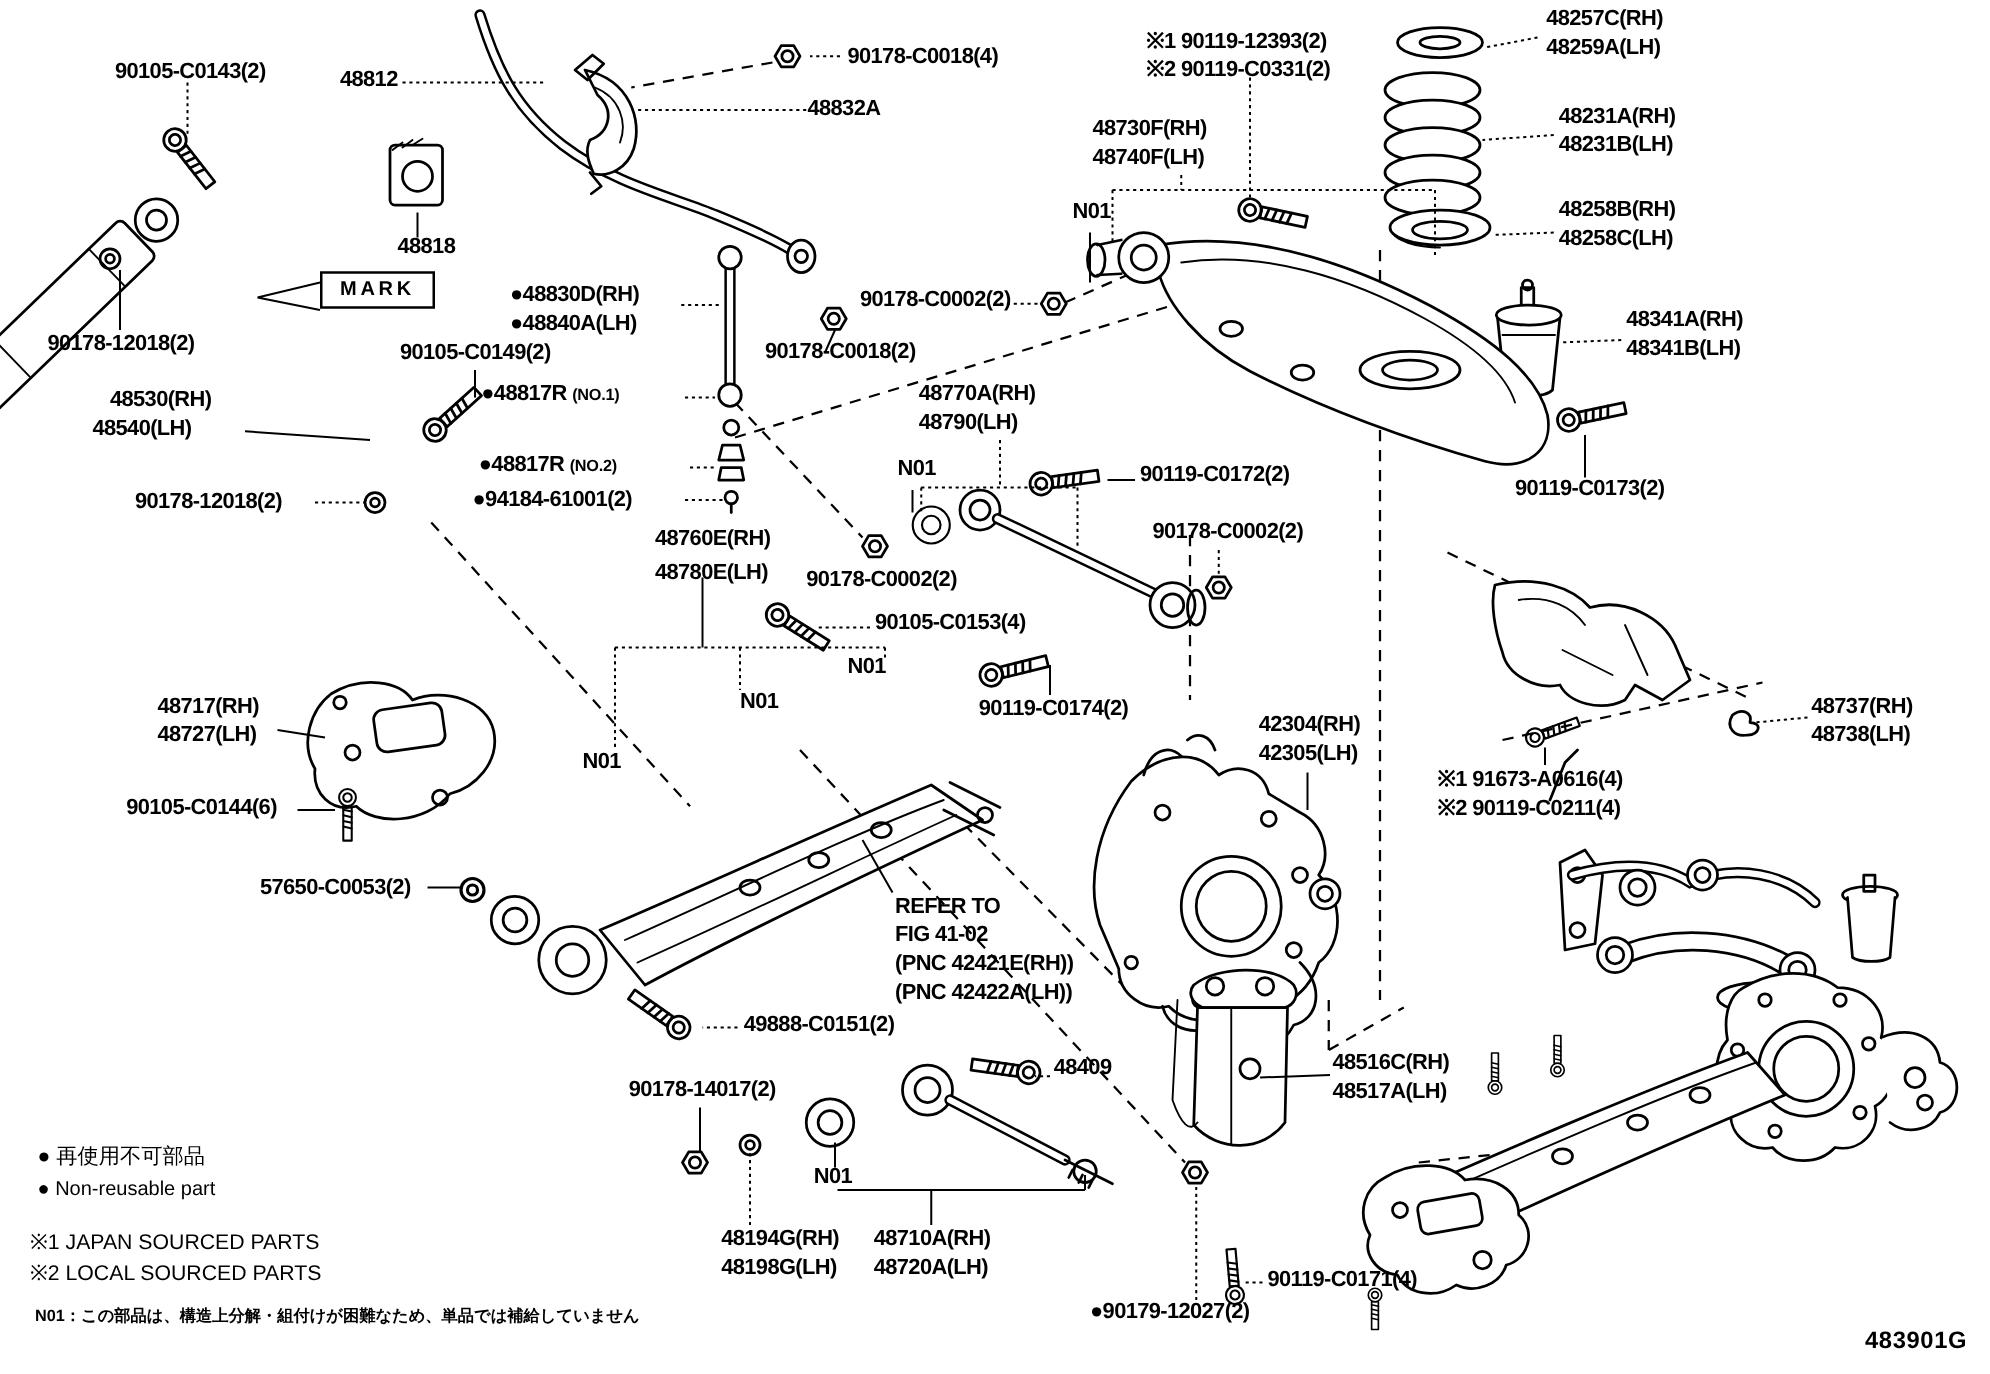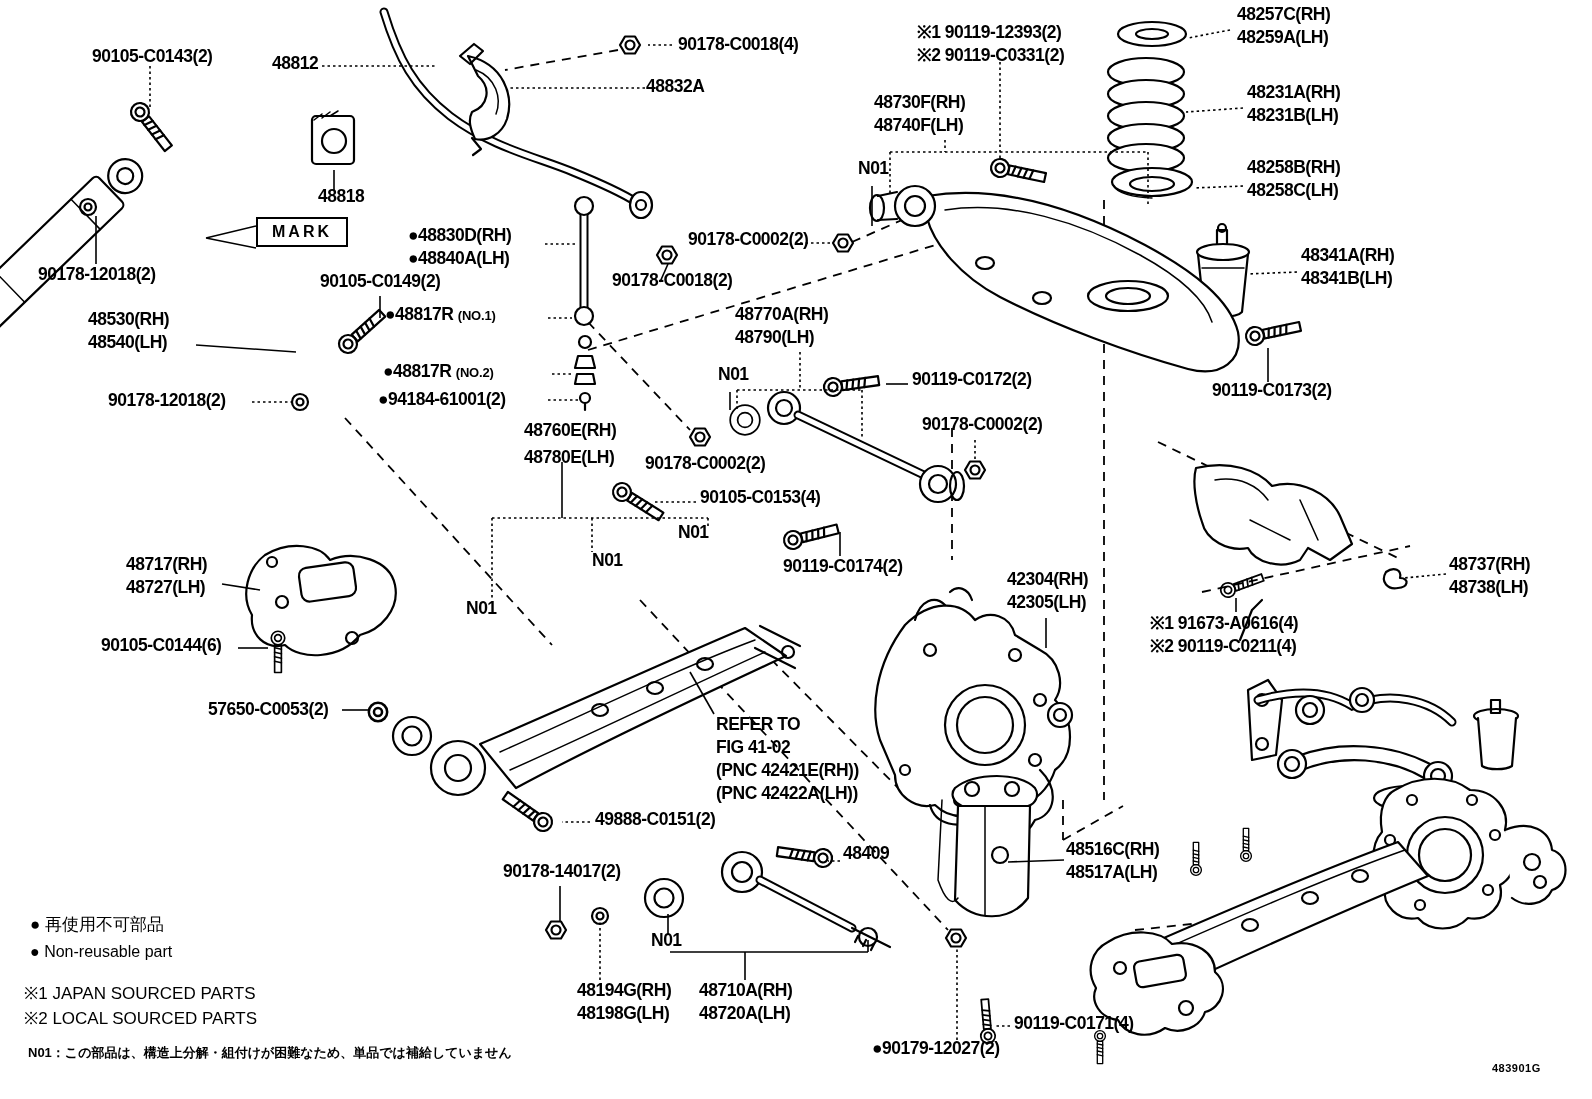--- a/index.html
+++ b/index.html
@@ -15,21 +15,21 @@
   .dot{fill:none;stroke:#000;stroke-width:1.6;stroke-dasharray:2.5 3}
   .lead{fill:none;stroke:#000;stroke-width:1.6}
   .lbl{position:absolute;font-weight:700;font-size:17.5px;letter-spacing:-0.5px;
        white-space:nowrap;line-height:1}
   .sm{font-size:13px;letter-spacing:-0.2px}
   .mark-box{position:absolute;left:256px;top:217px;border:2px solid #000;padding:4px 14px;
        font-weight:700;font-size:16px;letter-spacing:3px;background:#fff}
   .legend{position:absolute;font-weight:400;font-size:17px;white-space:nowrap;line-height:1}
   .plain{font-weight:400;letter-spacing:0}
   .note{position:absolute;font-size:15.5px;white-space:nowrap;line-height:1;letter-spacing:0}
-  .code{position:absolute;left:1492px;top:1062px;font-weight:700;font-size:11px;letter-spacing:.5px}
+  .code{position:absolute;left:1492px;top:1062px;font-weight:700;font-size:19px;letter-spacing:.5px}
 </style>
 </head>
 <body>
 
 <div class="stage">
 
 <svg width="1592" height="1099" viewBox="0 0 1592 1099">
   <defs>
     <g id="icon-bolt">
       <circle cx="0" cy="0" r="9"></circle>
@@ -349,21 +349,21 @@
 <div class="lbl" style="left:1301px;top:270px">48341B(LH)</div>
 <div class="lbl" style="left:1212px;top:382px">90119-C0173(2)</div>
 <div class="lbl" style="left:318px;top:188px">48818</div>
 <div class="mark-box">MARK</div>
 <div class="lbl" style="left:408px;top:227px">●48830D(RH)</div>
 <div class="lbl" style="left:408px;top:250px">●48840A(LH)</div>
 <div class="lbl" style="left:38px;top:266px">90178-12018(2)</div>
 <div class="lbl" style="left:320px;top:273px">90105-C0149(2)</div>
 <div class="lbl" style="left:385px;top:306px"><span>●48817R</span> <span class="sm">(NO.1)</span></div>
 <div class="lbl" style="left:88px;top:311px">48530(RH)</div>
-<div class="lbl" style="left:88px;top:334px">48540(LH)</div>
+<div class="lbl" style="left:74px;top:334px">48540(LH)</div>
 <div class="lbl" style="left:383px;top:363px"><span>●48817R</span> <span class="sm">(NO.2)</span></div>
 <div class="lbl" style="left:378px;top:391px">●94184-61001(2)</div>
 <div class="lbl" style="left:108px;top:392px">90178-12018(2)</div>
 <div class="lbl" style="left:688px;top:231px">90178-C0002(2)</div>
 <div class="lbl" style="left:612px;top:272px">90178-C0018(2)</div>
 <div class="lbl" style="left:735px;top:306px">48770A(RH)</div>
 <div class="lbl" style="left:735px;top:329px">48790(LH)</div>
 <div class="lbl" style="left:718px;top:366px">N01</div>
 <div class="lbl" style="left:912px;top:371px">90119-C0172(2)</div>
 <div class="lbl" style="left:922px;top:416px">90178-C0002(2)</div>

